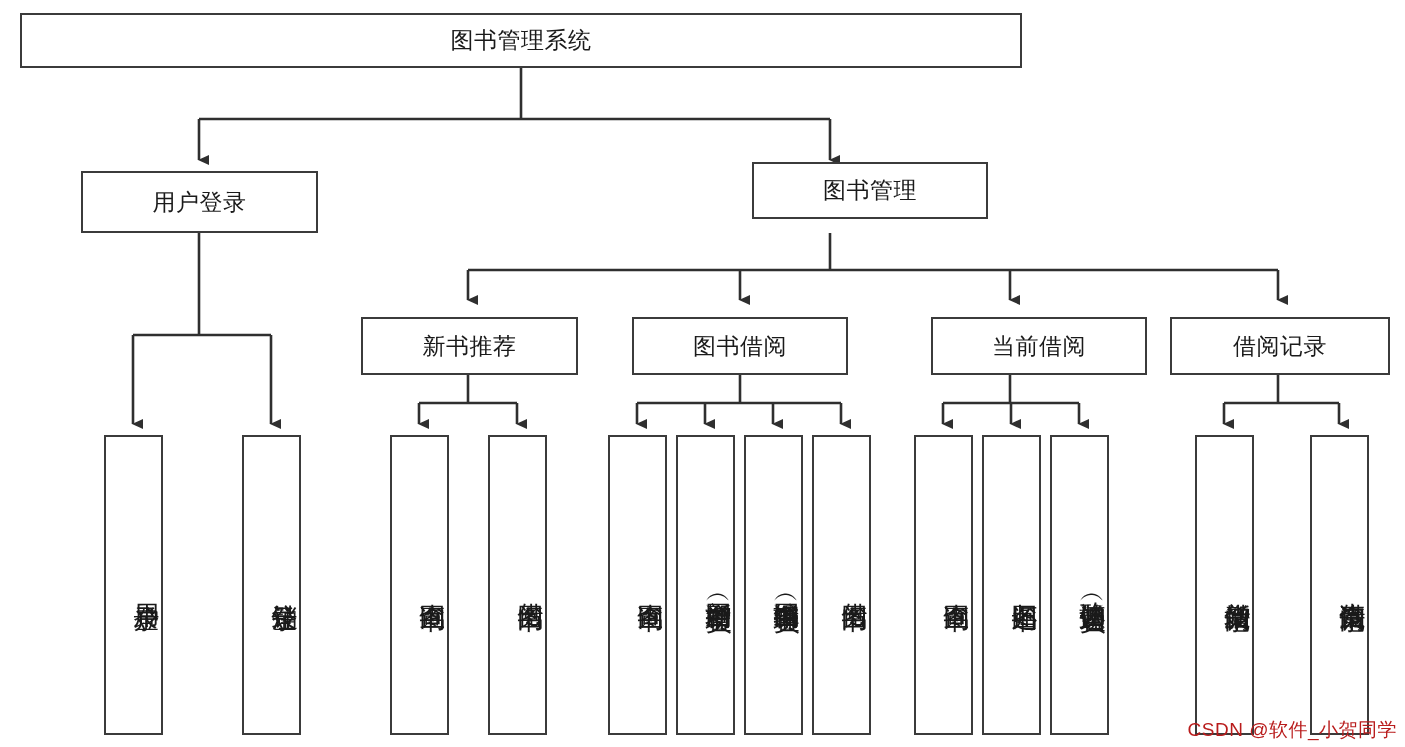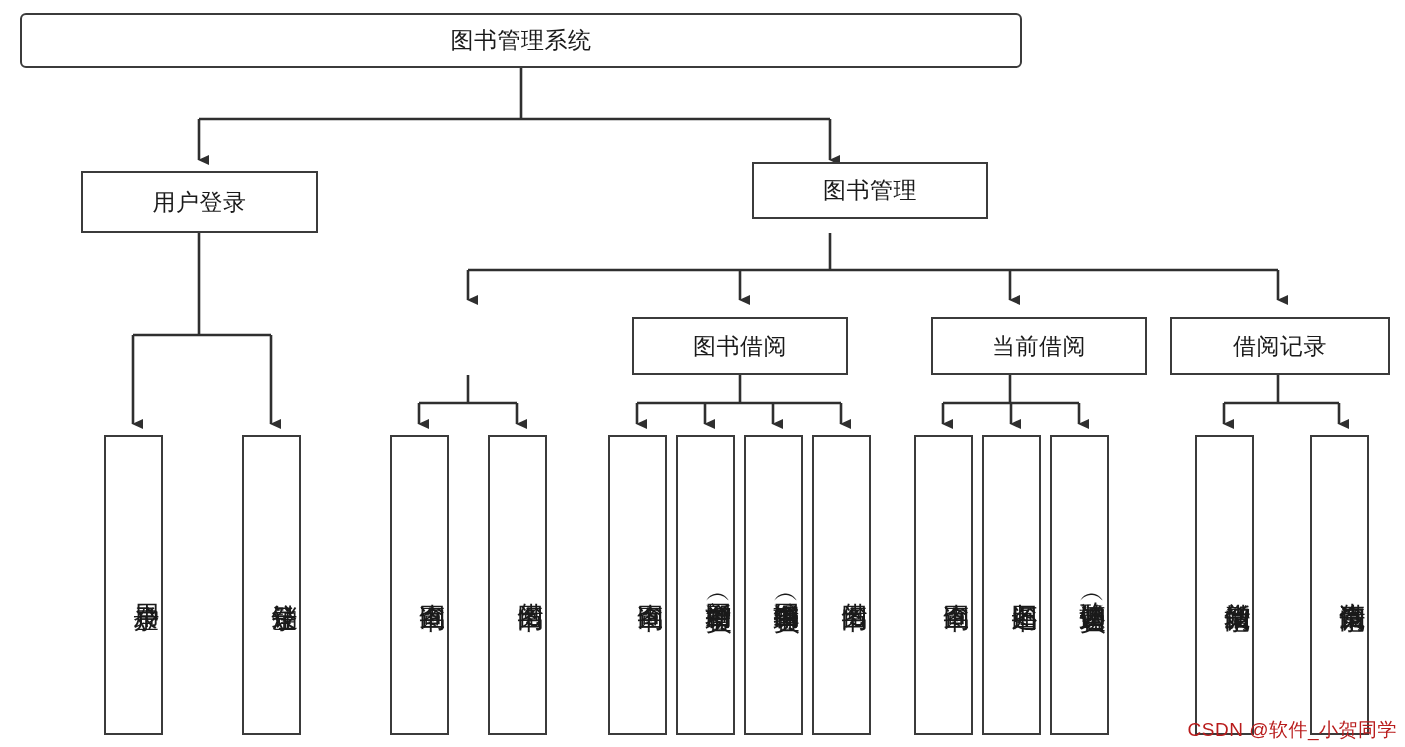--- a/index.html
+++ b/index.html
@@ -113,31 +113,34 @@
       <path d="M1011,403 L1011,424" marker-end="url(#arrow)"></path>
       <path d="M1079,403 L1079,424" marker-end="url(#arrow)"></path>
 
       <path d="M1278,375 L1278,403"></path>
       <path d="M1224,403 L1339,403"></path>
       <path d="M1224,403 L1224,424" marker-end="url(#arrow)"></path>
       <path d="M1339,403 L1339,424" marker-end="url(#arrow)"></path>
     </g>
   </svg>
 
-  <div class="node horiz" style="left:20px; top:13px; width:1002px; height:55px;border-radius:6px;">
+  <div class="node horiz" style="left:20px; top:13px; width:1002px; height:55px;">
     <span>图书管理系统</span>
   </div>
 
   <div class="node horiz" style="left:81px; top:171px; width:237px; height:62px;">
     <span>用户登录</span>
   </div>
   <div class="node horiz" style="left:712px; top:162px; width:236px; height:57px;margin-left:40px;">
     <span>图书管理</span>
   </div>
 
+  <div class="node horiz" style="left:361px; top:317px; width:217px; height:58px;">
+    <span>新书推荐</span>
+  </div>
   <div class="node horiz" style="left:632px; top:317px; width:216px; height:58px;">
     <span>图书借阅</span>
   </div>
   <div class="node horiz" style="left:902px; top:317px; width:216px; height:58px;margin-left:29px;">
     <span>当前借阅</span>
   </div>
   <div class="node horiz" style="left:1170px; top:317px; width:220px; height:58px;text-align:center;">
     <span>借阅记录</span>
   </div>
 

